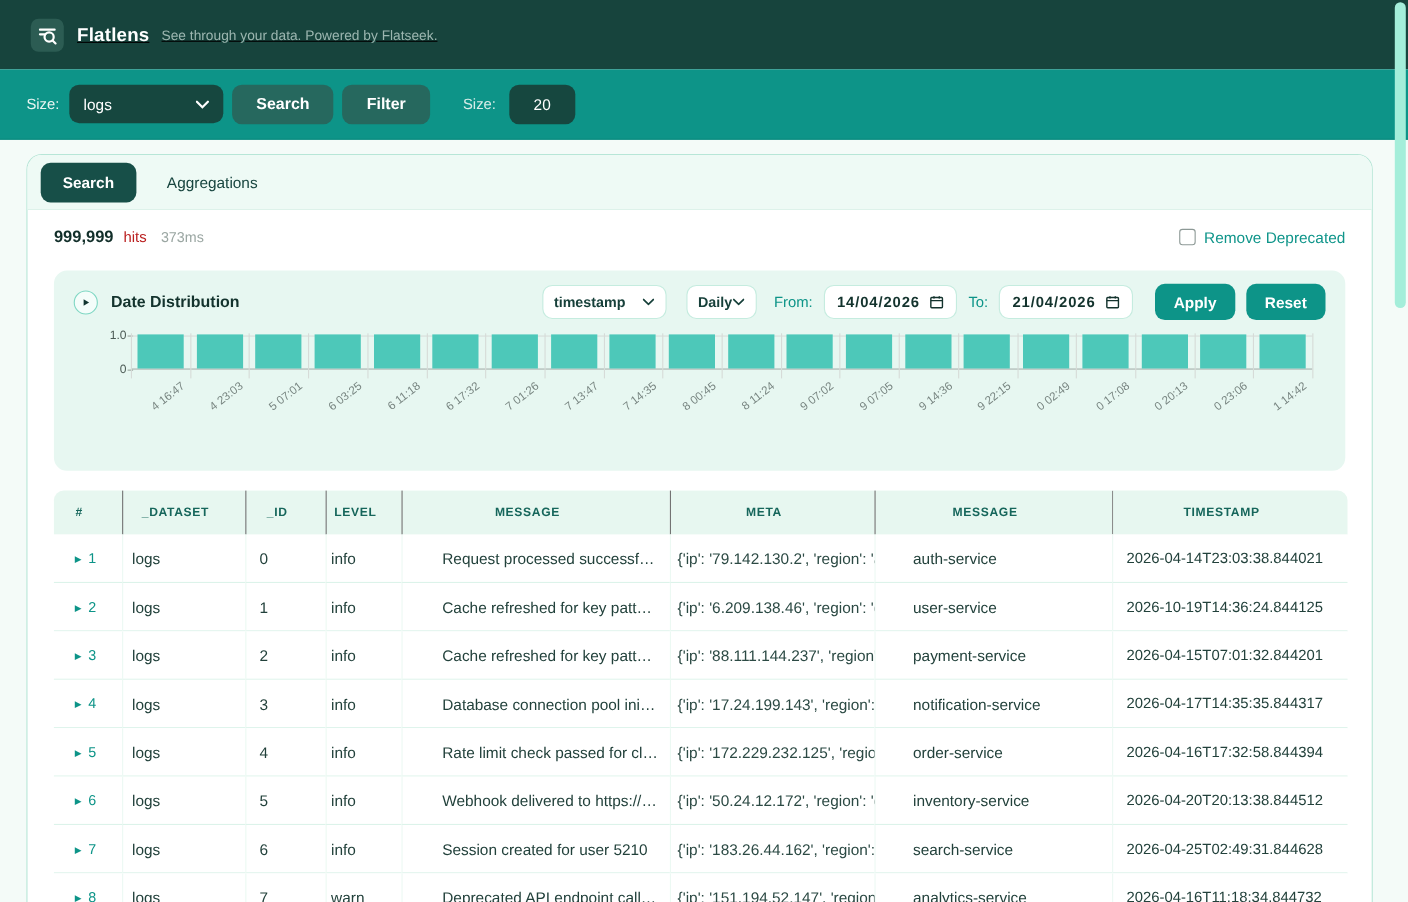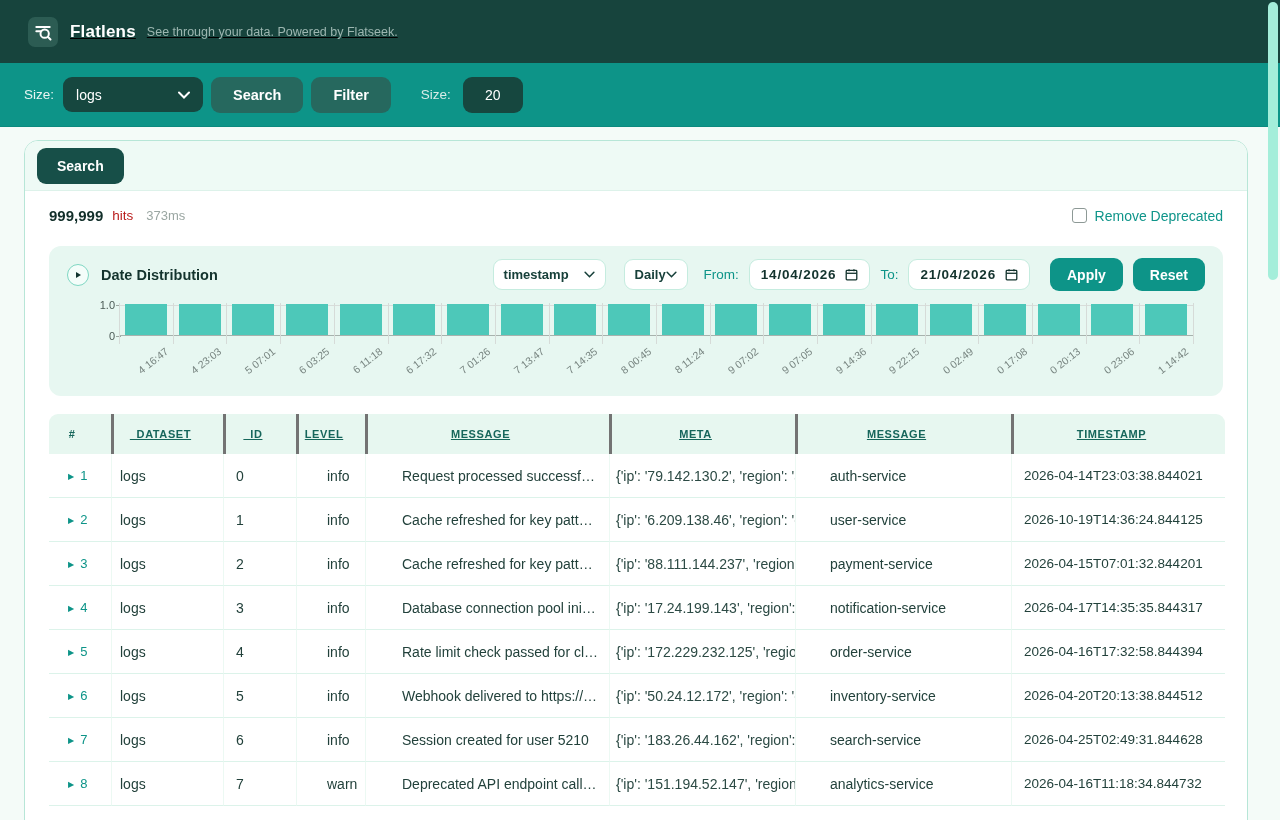--- a/index.html
+++ b/index.html
@@ -33,21 +33,21 @@
 
   .hits-row { display:flex; align-items:center; margin:16px 24px 0; }
   .hits-count { font-size:15px; font-weight:700; color:#112e29; }
   .hits-label { font-size:13.5px; color:#b91c1c; margin-left:9px; font-weight:500; }
   .hits-time { font-size:13px; color:#9aa6a2; margin-left:13px; }
   .dedup { margin-left:auto; display:flex; align-items:center; }
   .dedup input { width:15px; height:15px; appearance:none; -webkit-appearance:none; border:1.5px solid #8d9996; border-radius:3px; background:#fff; margin-right:8px; cursor:pointer; }
   .dedup span { font-size:14px; color:#0f958a; }
 
   
-  .panel { margin:22px 24px 0; background:#e7f7f1; border-radius:12px; height:150px; padding:13px 18px; }
+  .panel { margin:22px 24px 0; background:#e7f7f1; border-radius:12px; height:182px; padding:13px 18px; }
   .panel-head { display:flex; align-items:center; height:31px; }
   .collapse-toggle { width:22px; height:22px; border-radius:50%; border:1.5px solid #7fd7c3; background:#f4fdfa; display:flex; align-items:center; justify-content:center; cursor:pointer; }
   .caret { width:0; height:0; border-left:5px solid #123530; border-top:3.5px solid transparent; border-bottom:3.5px solid transparent; margin-left:1px; }
   .panel-title { font-size:14.5px; font-weight:700; color:#13332d; margin-left:12px; }
   .panel-controls { margin-left:auto; display:flex; align-items:center; gap:10px; }
   .sel { background:#fff; border:1.5px solid #c5ecdf; border-radius:9px; height:31px; display:flex; align-items:center; justify-content:space-between; padding:0 10px; font-size:13px; font-weight:700; color:#17403a; cursor:pointer; }
   .sel-field { width:113px; margin-right:8px; }
   .sel-interval { width:64px; margin-right:6px; }
   .fromto { font-size:13.5px; color:#0d9488;text-align:center; }
   .date-input { background:#fff; border:1.5px solid #c5ecdf; border-radius:9px; height:31px; display:flex; align-items:center; gap:9px; padding:0 11px; font-size:13.5px; font-weight:700; letter-spacing:.8px; color:#13332d; cursor:pointer; }
@@ -62,30 +62,30 @@
   .plot::before { content:""; position:absolute; top:0; left:0; right:0; height:1px; background:#d8ddda; }
   .bar-slot { flex:0 0 5%; position:relative; display:flex; align-items:flex-end; justify-content:center; }
   .bar { width:42px; background:#4dc8b9; position:relative; z-index:1; }
   .tick { position:absolute; top:-2px; width:1px; height:41px; background:#d6dbd8; }
   .x-label { position:absolute; top:40px; right:50%; margin-right:-17px; transform:rotate(-38deg); transform-origin:100% 0; font-size:10.5px; color:#788581; white-space:nowrap; }
 
   
   .table-wrap { margin:18px 24px 0; }
   table { border-collapse:separate; border-spacing:0; table-layout:fixed; width:1176px; }
   thead th { background:#e7f7f0; color:#16665b; font-size:11px; font-weight:700; letter-spacing:.6px; height:40px; text-align:center; padding-right:16px; }
-  thead th + th { border-left:3px solid #737373;text-decoration:underline; }
+  thead th + th { border-left:1px solid #737373; }
   thead th:first-child { border-top-left-radius:9px; }
   thead th:last-child { border-top-right-radius:9px; }
   tbody td { height:44px; border-bottom:1px solid #dcf3ea; font-size:14px; color:#22413b; background:#fff; overflow:hidden; white-space:nowrap; }
   tbody td + td { border-left:1px solid #ecf9f3; }
   .c-num { padding-left:19px; color:#0d9488; font-size:13px; }
   .tri { font-size:8px; margin-right:6px; color:#0d9488; vertical-align:1px; }
   .c-dataset { padding-left:8px; }
   .c-id { padding-left:12px; }
-  .c-level { padding-left:30px; }
+  .c-level { padding-left:4px; }
   .c-message { padding-left:36px; }
   .c-meta { padding-left:6px; color:#2c4a44; }
   .c-service { padding-left:34px; }
   .c-timestamp { padding-left:12px; font-size:13.5px; }
 
   
   .scroll-thumb { position:absolute; right:2px; top:2px; width:10px; height:278px; border-radius:5px; background:#a4eeda; z-index:50; }
 
   svg { display:block; }
 </style>
@@ -120,20 +120,21 @@
   <button class="btn-dark">Search</button>
   <button class="btn-dark">Filter</button>
   <span class="size-label">Size:</span>
   <input class="size-input" type="text" value="20" style="">
 </div>
 
 <div class="card">
 
   <div class="tabbar">
     <button class="tab-active">Search</button>
+    <button class="tab">Aggregations</button>
   </div>
 
   <div class="hits-row">
     <span class="hits-count">999,999</span>
     <span class="hits-label">hits</span>
     <span class="hits-time">373ms</span>
     <div class="dedup">
       <input type="checkbox" style="">
       <span>Remove Deprecated</span>
     </div>

